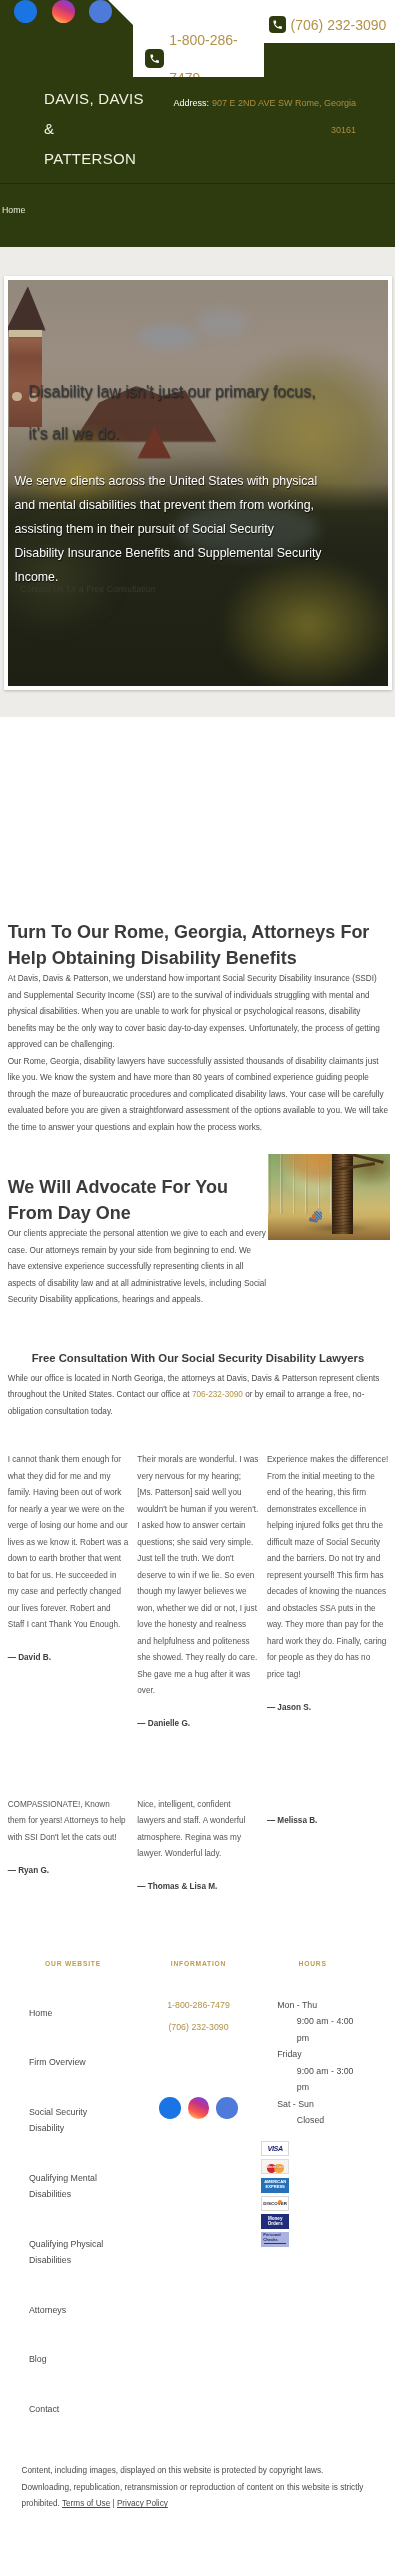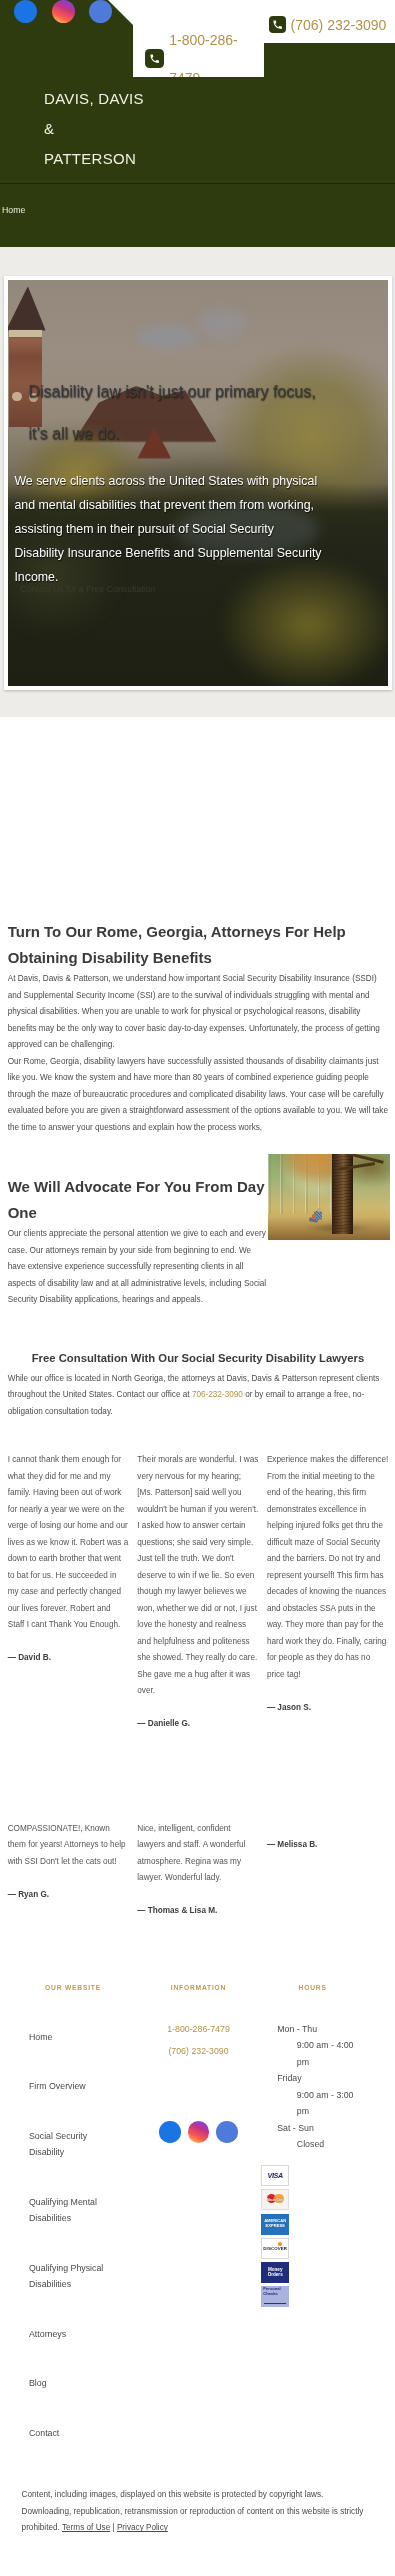--- a/index.html
+++ b/index.html
@@ -79,21 +79,21 @@
   .hero-text { position:absolute; left:6.2px; top:77px; width:319px; z-index:5; color:#fff; }
   .hero-heading { margin:14px; font-size:16px; line-height:42px; font-weight:400;
     text-shadow:0.5px 1px 1.5px rgba(0,0,0,0.75); }
   .hero-sub { margin:6.7px 0 0; width:309px; font-size:12.4px; line-height:24px;
     text-shadow:0.5px 1px 1px rgba(0,0,0,0.8); }
   .hero-contact { position:absolute; left:12px; top:304px; z-index:5; font-size:8.8px;
     color:rgba(62,58,48,0.95); }
 
   
   .content { padding:0 7.7px; background:#fff; }
-  h2 { color:#3b3b3b; font-size:15px; line-height:26px; font-weight:700; margin:0; }
+  h2 { color:#3b3b3b; font-size:18px; line-height:26px; font-weight:700; margin:0; }
   p.body { font-size:8.2px; line-height:16.5px; margin:0; color:#4c4c4c; }
   .h2-benefits { margin-top:202px; }
   .p-b1 { margin-top:15.5px; }
   .p-b2 { margin-top:6.2px; }
 
   .advocate { display:flex; margin-top:17.5px; }
   .adv-left { width:260px; flex:0 0 auto; }
   .adv-left h2 { margin-top:20.6px; }
   .adv-p1 { margin-top:13.4px; }
   .adv-p2 { margin-top:8.8px; }
@@ -128,42 +128,42 @@
   .fig-child { left:0.5px; top:6.2px; width:4.1px; height:5.2px; border-radius:1.5px; background:#c96a3a; }
   .fig-legs { left:-2.6px; top:10.8px; width:9.3px; height:4.1px; border-radius:1.5px; background:#5a7090; transform:rotate(8deg); }
 
   .h2-consult { margin-top:36px; text-align:center; font-size:11.3px; }
   .p-consult { margin-top:13.4px; margin-left:5.2px; }
   .phone-link { color:#b29245; }
 
   
   .t-row { display:grid; grid-template-columns:repeat(3,1fr); column-gap:8.2px; margin:0 7.7px; }
   .t-row1 { margin-top:32px; }
-  .t-row2 { margin-top:88px; }
+  .t-row2 { margin-top:64px; }
   .t-quote { font-size:8.2px; line-height:16.5px; color:#555; margin:0; }
   .t-author { font-size:8.2px; line-height:16.5px; font-weight:700; color:#3d3d3d; margin:16.5px 0 0; }
 
   
   .footer { display:grid; grid-template-columns:144px 109px 142px; margin-top:64px; }
   .f-title { font-size:6.7px; font-weight:700; letter-spacing:0.8px; color:#bd9c48; text-align:center; line-height:8.2px; margin:0; }
   .f-col1-inner { margin-left:29px; width:88px; }
   .f-links { list-style:none; margin:37px 0 0; padding:0; }
   .f-links li { font-size:8.8px; line-height:16.5px; margin-bottom:33px; color:#4a4a4a; }
   .f-links li:last-child { margin-bottom:0; }
   .f-col2 { text-align:center; }
   .f-phones { margin-top:29px; font-size:8.8px; line-height:16.5px; color:#b29245; }
   .f-phone-1 { display:block; margin-bottom:5.2px; }
   .f-phone-2 { display:block; }
   .f-social { margin-top:62px; display:flex; justify-content:center; gap:6.7px; }
   .f-social .circle { width:21.6px; height:21.6px; }
   .f-col3-inner { margin-left:8.2px; width:103px; }
   .f-hours { margin-top:29px; font-size:8.8px; line-height:16.5px; color:#4a4a4a;margin-left:16px; }
   .f-hours .hv { padding-left:19.6px; }
   .payments { margin-top:12.4px; display:flex; flex-direction:column; gap:3.1px; }
-  .badge { width:28px; height:21px; display:flex; align-items:center; justify-content:center;
+  .badge { width:28px; height:15px; display:flex; align-items:center; justify-content:center;
     position:relative; overflow:hidden; font-family:"Liberation Sans",sans-serif; }
   .badge.visa { background:#fff; border:0.5px solid #d8d8d8; color:#1a1f71; font-style:italic; font-weight:700; font-size:7.2px; letter-spacing:-0.3px; }
   .badge.mastercard { background:#f7f3ee; border:0.5px solid #ddd; }
   .badge.mastercard::before { content:""; position:absolute; left:4.6px; top:3.1px; width:9.3px; height:9.3px; border-radius:50%; background:#d9222a; }
   .badge.mastercard::after { content:""; position:absolute; right:4.6px; top:3.1px; width:9.3px; height:9.3px; border-radius:50%; background:#f1a02f; opacity:0.92; }
   .badge.mastercard .mc-label { position:relative; z-index:2; font-size:3.1px; color:#fff; font-style:italic; font-weight:700; text-shadow:0 0 1px #7a1f1f; }
   .badge.amex { background:#2671b9; color:#fff; font-size:4.1px; font-weight:700; text-align:center; line-height:4.6px; padding:1px; }
   .badge.discover { background:#fff; border:0.5px solid #d8d8d8; color:#1a1a1a; font-weight:700; font-size:4.4px; letter-spacing:0.1px; }
   .badge.discover::after { content:""; position:absolute; width:3.6px; height:3.6px; border-radius:50%; background:#f5821f; right:6.2px; top:3.6px; opacity:0.9; }
   .badge.money { background:#1f2d7b; color:#fff; font-size:4.6px; font-weight:700; text-align:center; line-height:5.2px; }
@@ -201,20 +201,23 @@
     <span class="phone-num">(706) 232-3090</span>
   </a>
 </div>
 
 <header class="header">
   <h1 class="firm-name">
     <span>DAVIS, DAVIS</span>
     <span>&amp;</span>
     <span>PATTERSON</span>
   </h1>
+  <div class="address">
+    <span class="addr-label">Address:</span><span class="addr-val">907 E 2ND AVE SW Rome, Georgia 30161</span>
+  </div>
   <div class="header-divider"></div>
   <nav>
     <a class="nav-home">Home</a>
   </nav>
 </header>
 
 <div class="gray-band">
   <div class="card">
     <div class="painting">
       <div class="pl pl-cloud1"></div>

